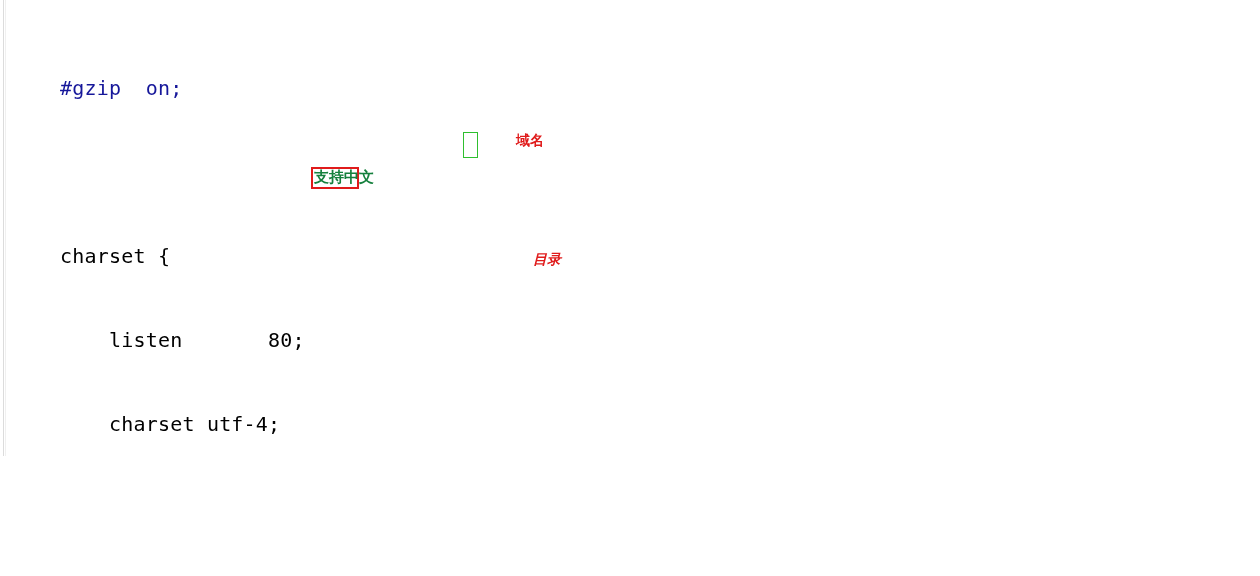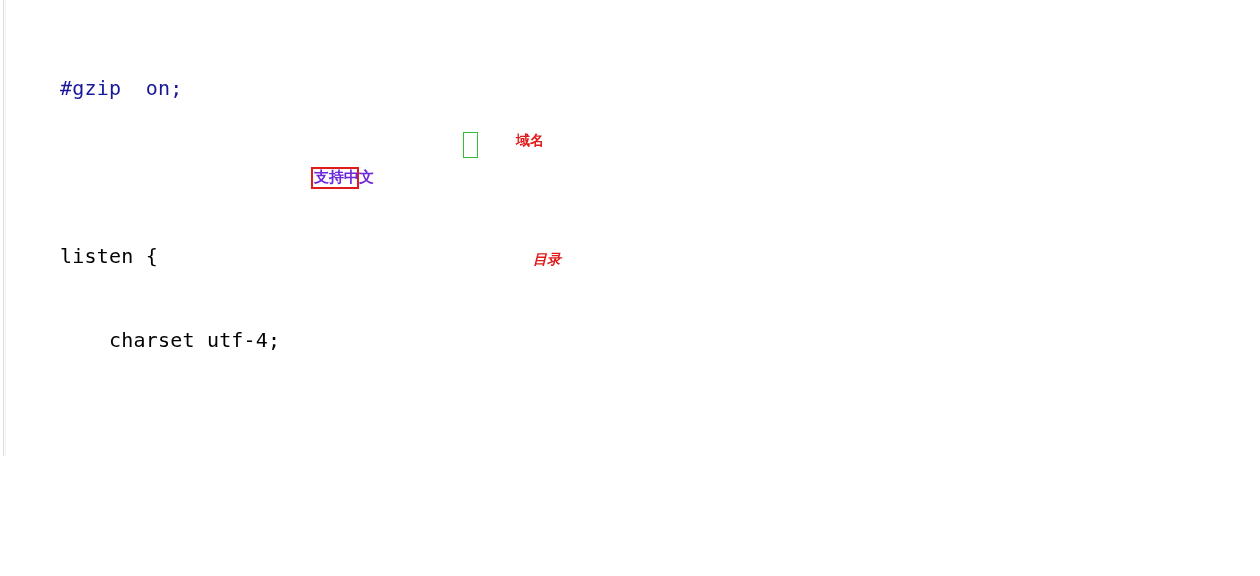--- a/index.html
+++ b/index.html
@@ -84,21 +84,21 @@
     width: 48px;
     height: 22px;
     border: 2px solid #e01b1b;
     box-sizing: border-box;
   }
   #anno-cn-text {
     position: absolute;
     left: 3px;
     top: 3px;
     font-family: "DejaVu Sans", "Liberation Sans", sans-serif;
-    color: #6d28d9;
+    color: #15803d;
     font-size: 15px;
     font-weight: bold;
     line-height: 15px;
     white-space: nowrap;
   }
 
   
   #watermark {
     position: absolute;
     left: 1105px;
@@ -152,21 +152,22 @@
 <body>
 
 <div id="screen">
 
   <div class="left-rule"></div>
   <div class="left-rule2"></div>
 
   <div class="code">
     <span class="ln comment">#gzip  on;</span>
     <span class="ln plain"></span>
-    <span class="ln plain">listen {</span>
+    <span class="ln plain">charset {</span>
+    <span class="ln plain">    listen       80;</span>
     <span class="ln plain">    charset utf-4;</span>
     
     
     
     
     
     
     
     
     

